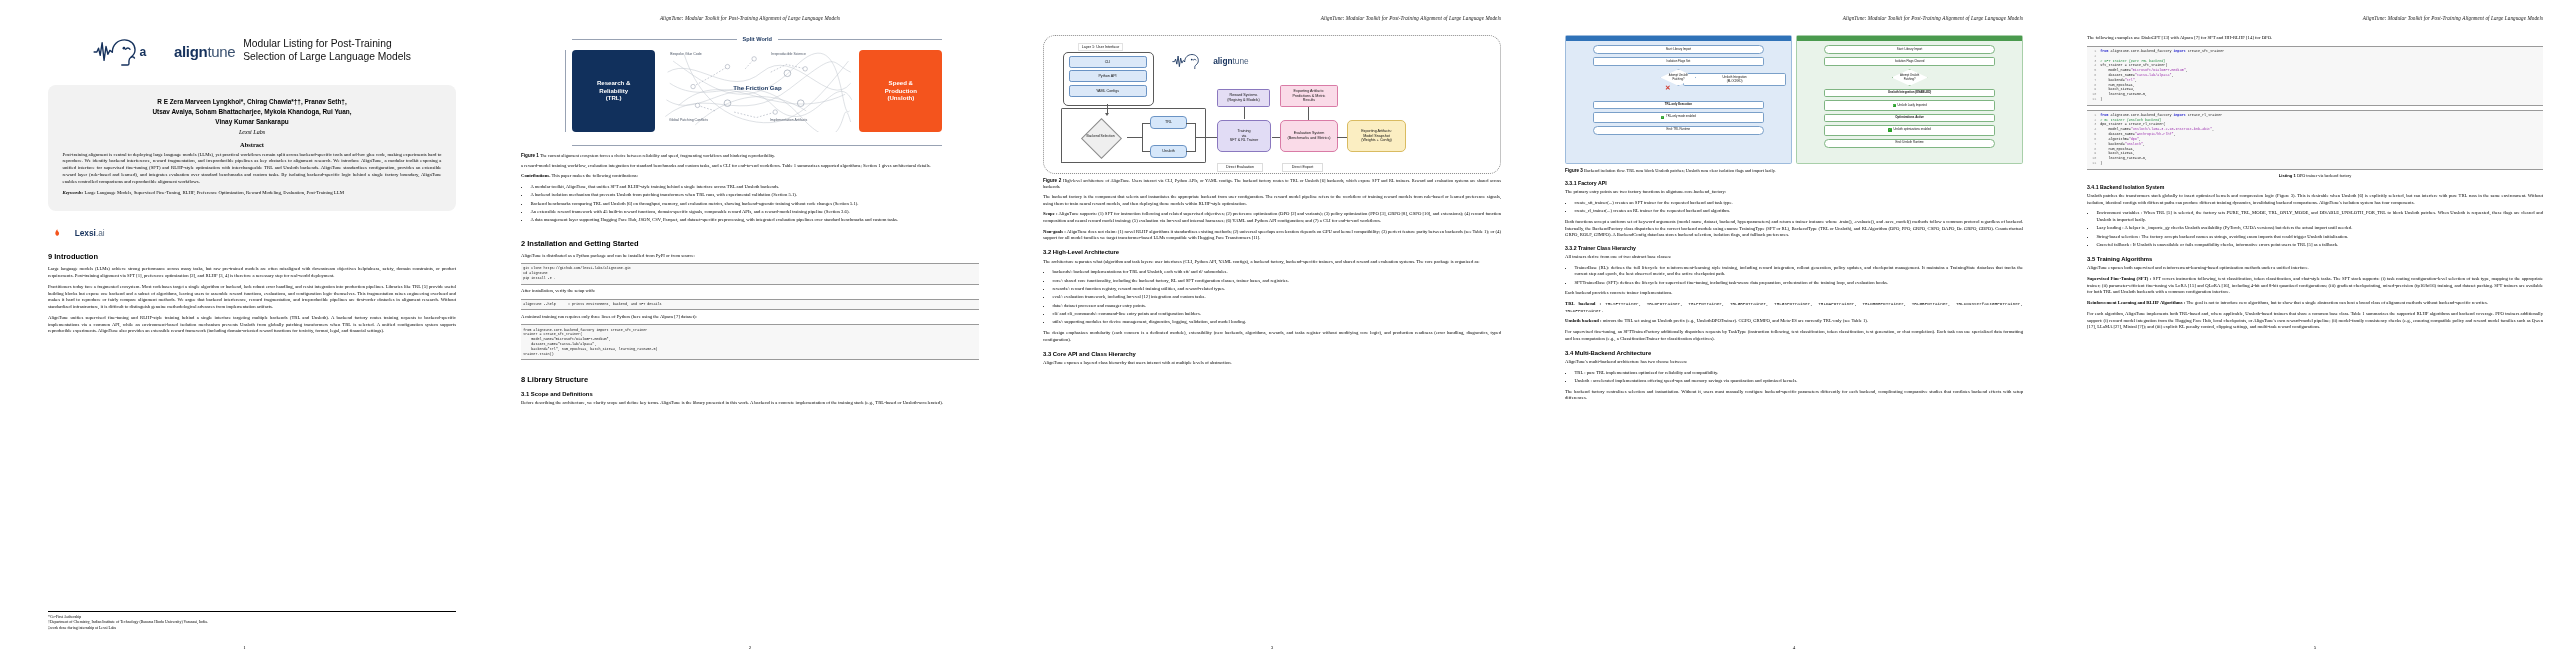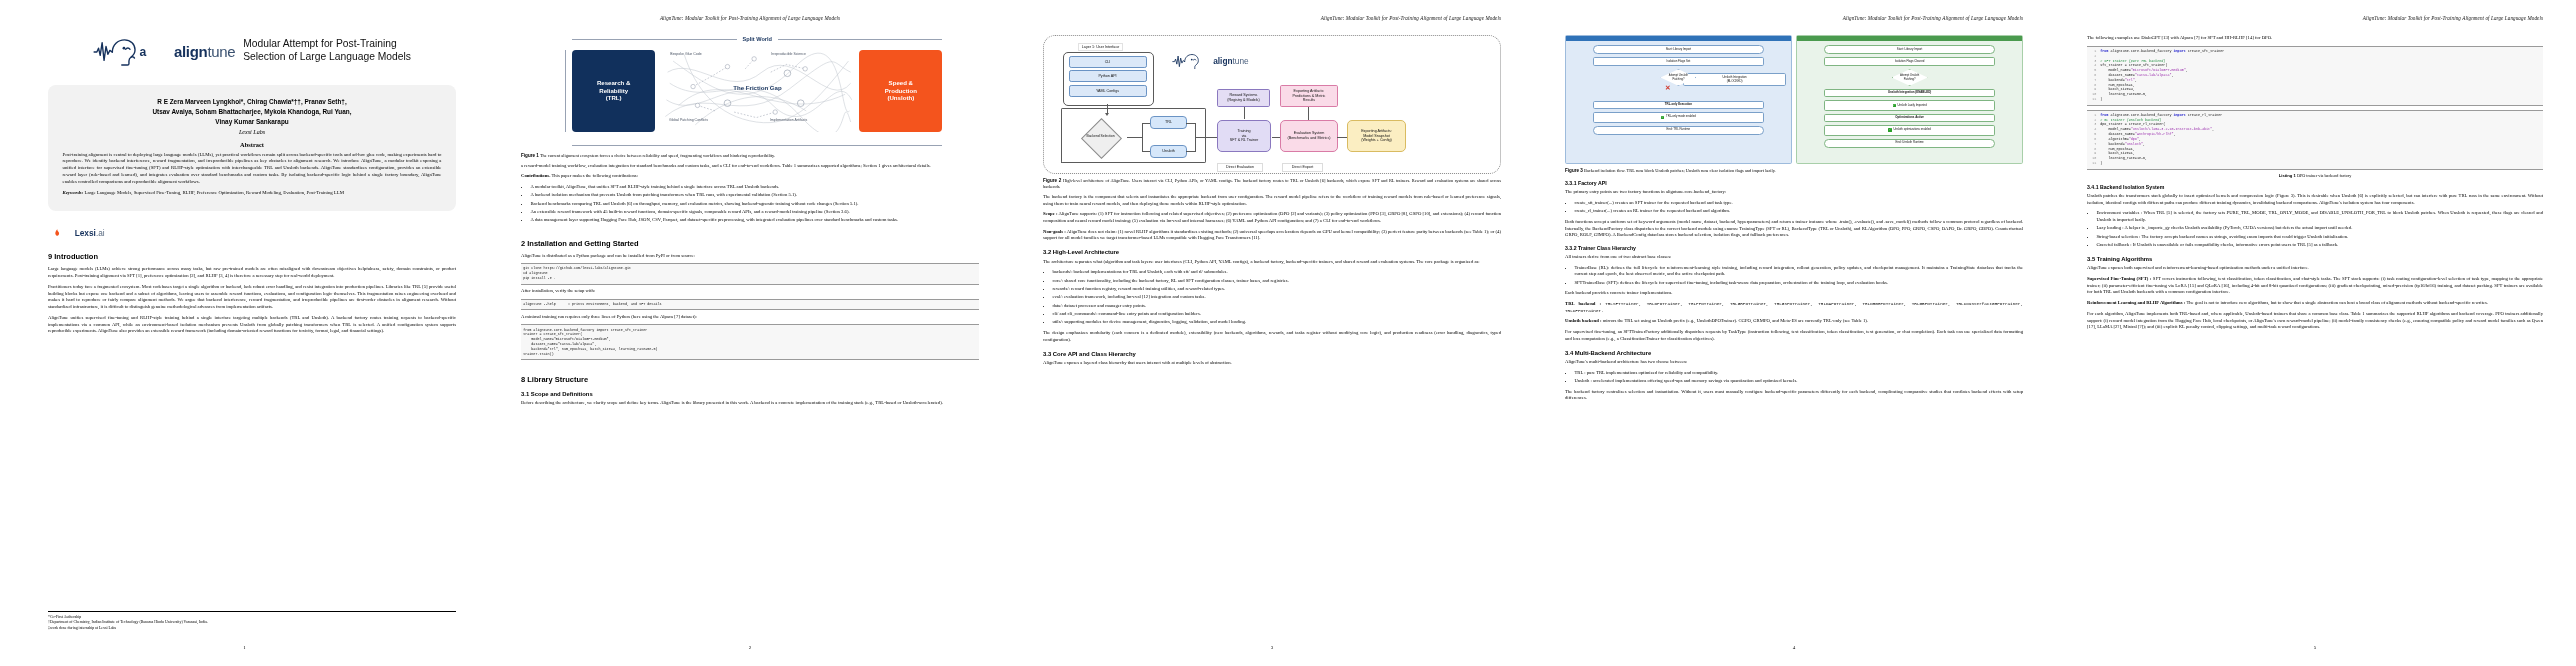--- a/index.html
+++ b/index.html
@@ -140,21 +140,21 @@
           <path d="M138 72 C142 70 148 72 150 76"></path>
           <path d="M118 44 C122 38 130 38 134 44"></path>
         </g>
         <circle cx="112" cy="40" r="5" fill="#15315c"></circle>
         <text x="168" y="68" font-family="Liberation Sans, sans-serif" font-size="44" font-weight="bold" fill="#15315c">a</text>
       </svg>
       <div class="logo-word">
         <b>align</b><span>tune</span>
       </div>
       <div class="title-txt">
-        <div>Modular Attempt for Post-Training</div>
+        <div>Modular Listing for Post-Training</div>
         <div>Selection of Large Language Models</div>
       </div>
     </div>
 
     <div class="abs-card">
       <div class="authors">
         <div>R E Zera Marveen Lyngkhoi*, Chirag Chawla*††, Pranav Seth†,</div>
         <div>Utsav Avaiya, Soham Bhattacharjee, Mykola Khandoga, Rui Yuan,</div>
         <div>Vinay Kumar Sankarapu</div>
       </div>

